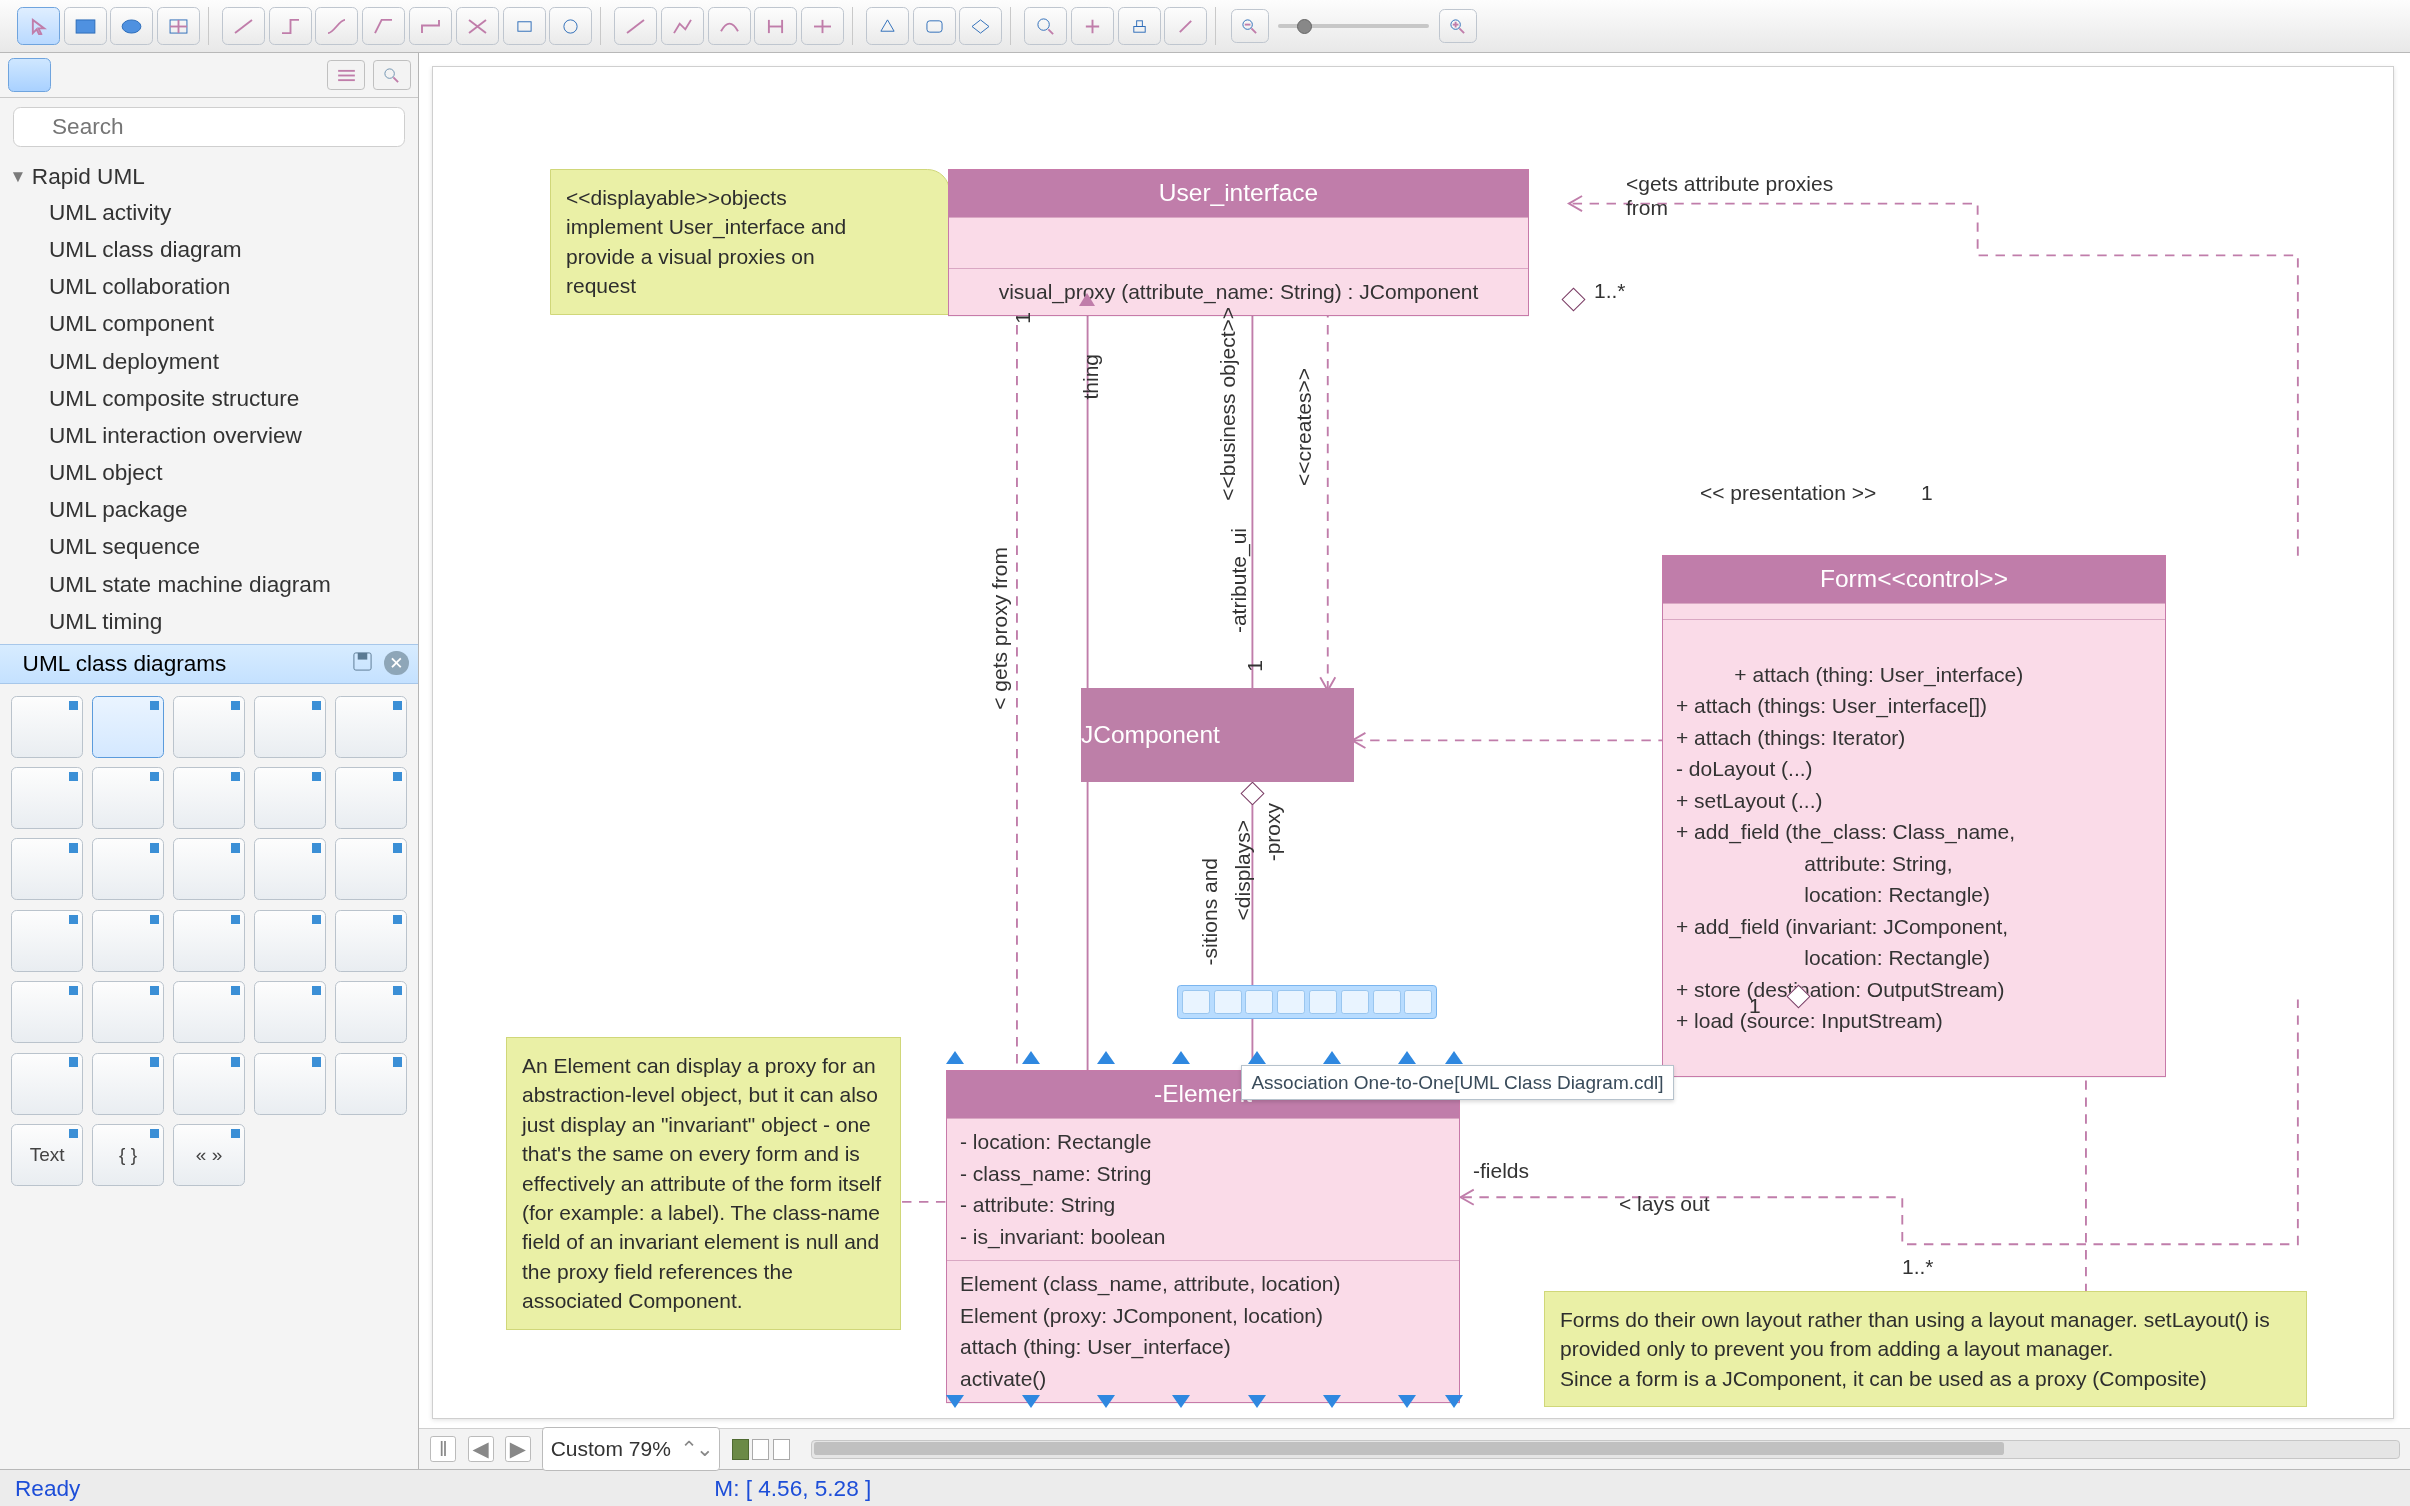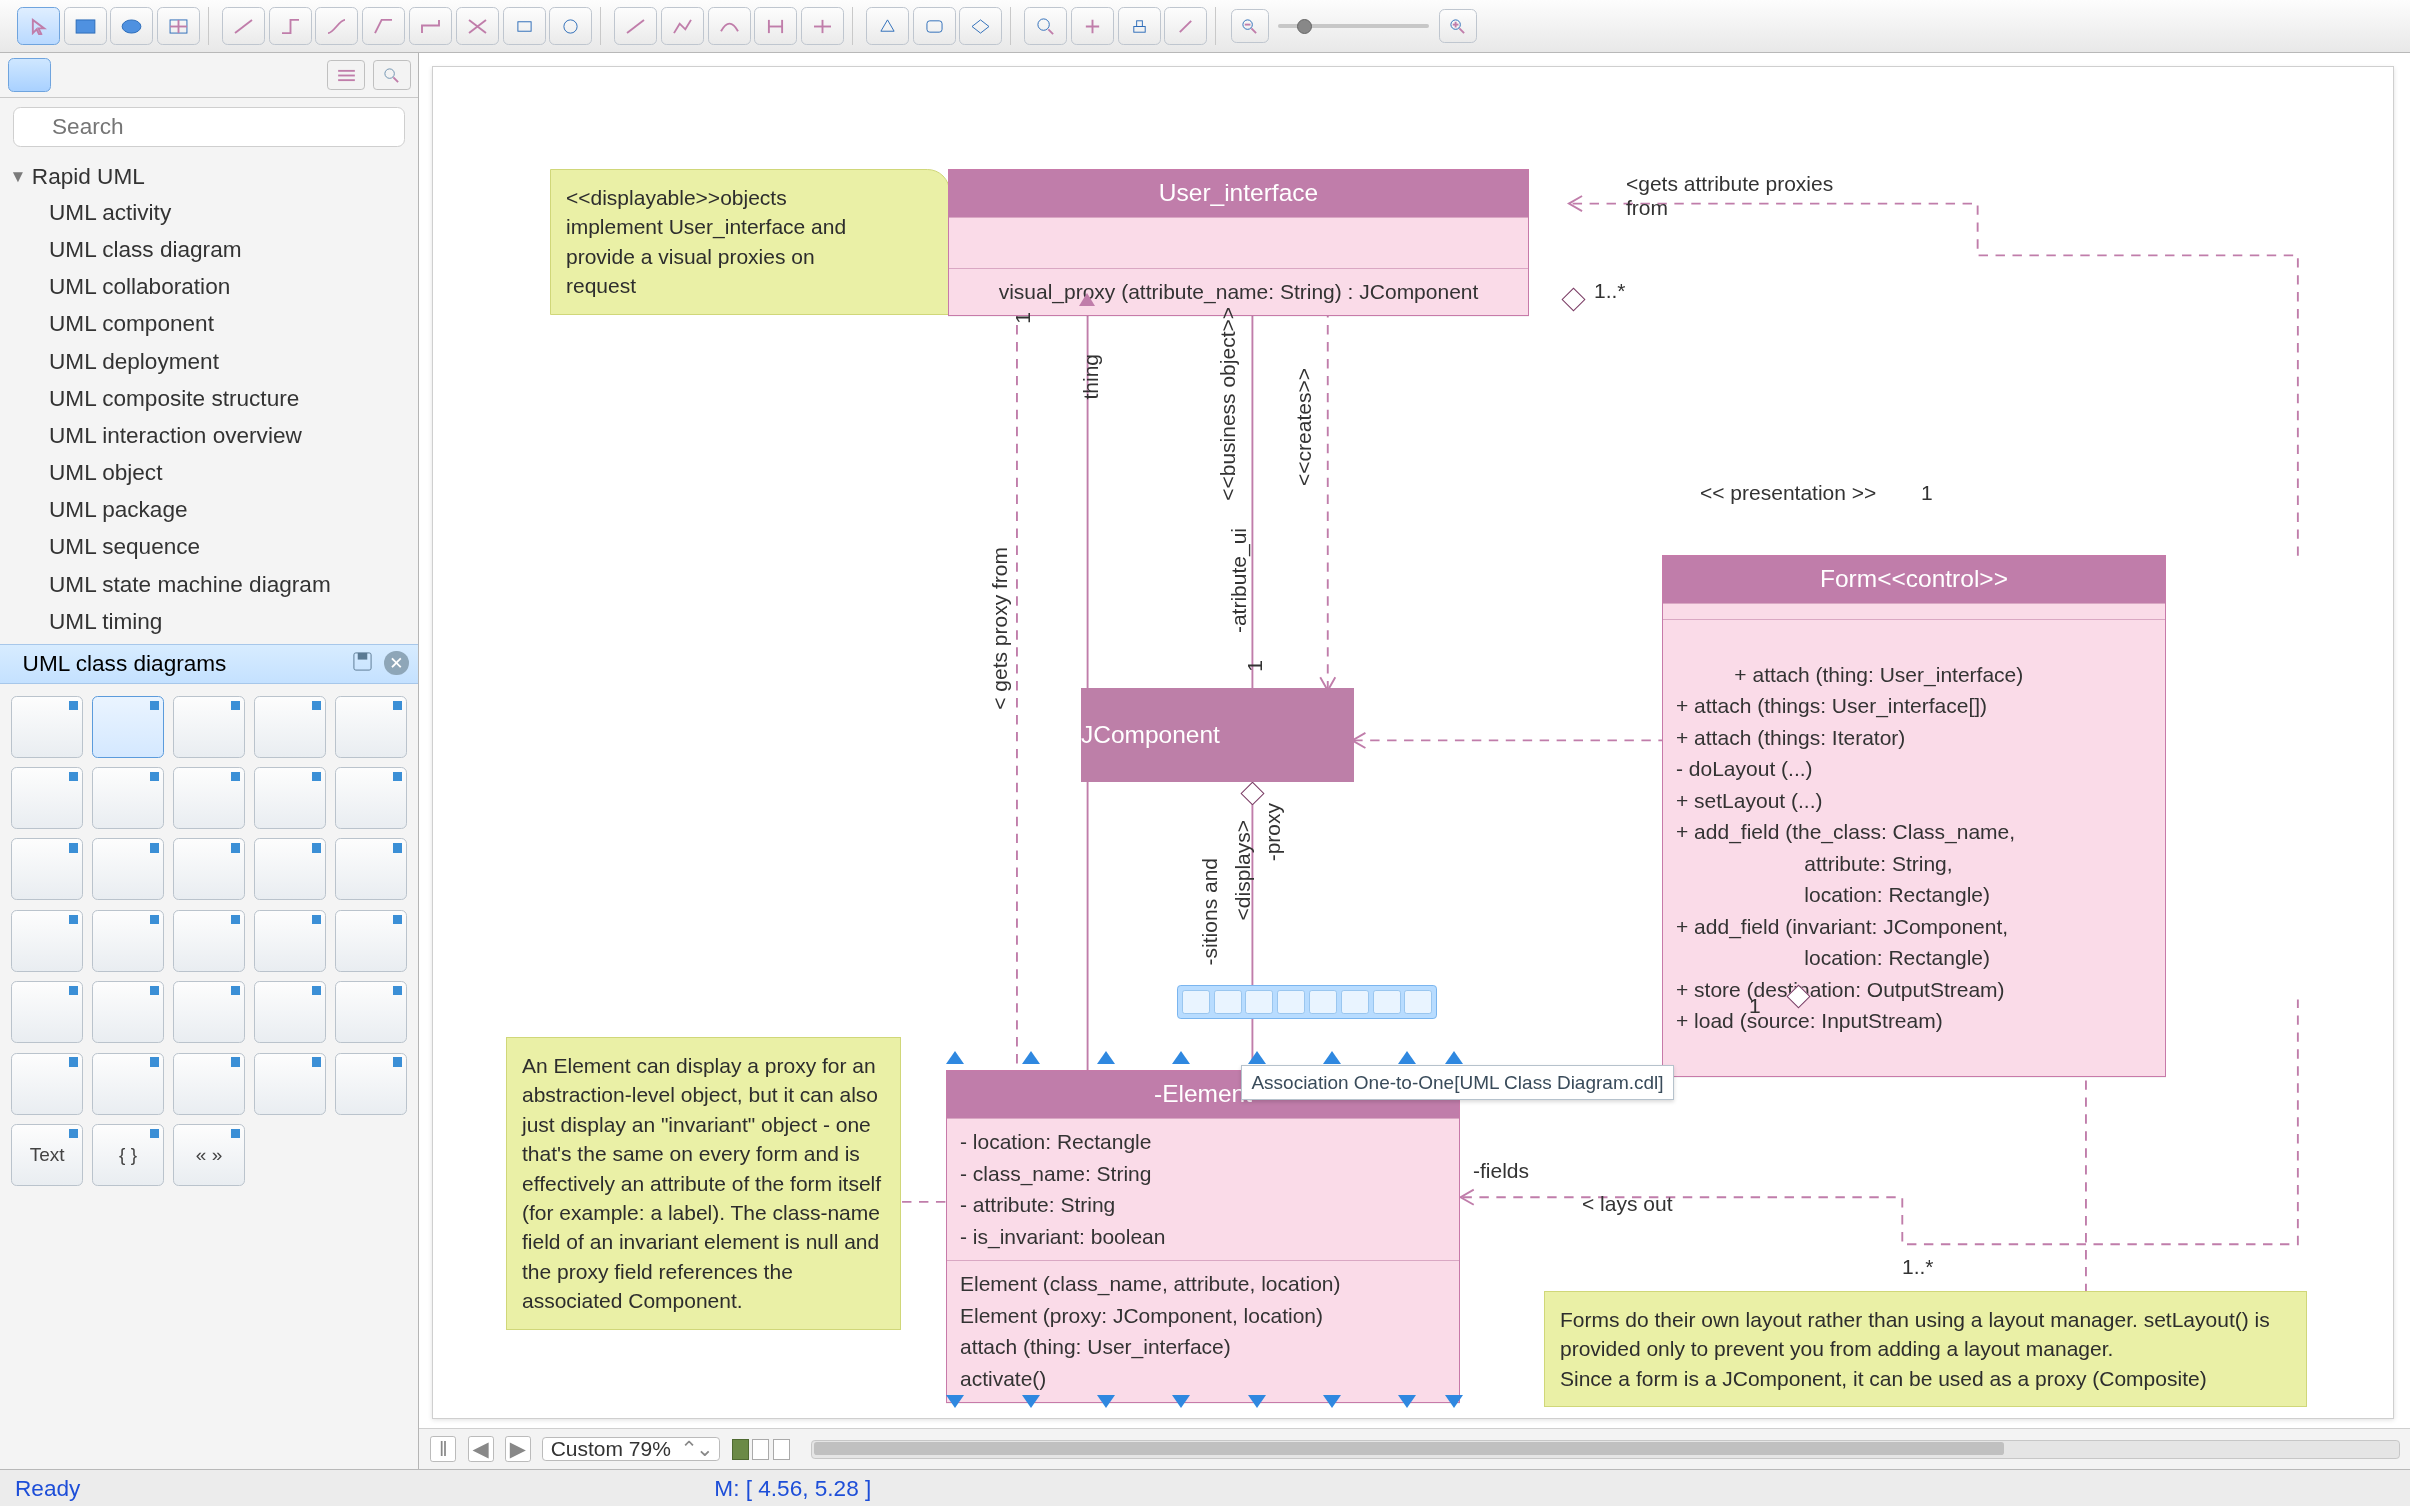--- a/index.html
+++ b/index.html
@@ -64,21 +64,21 @@
 .diamond-hollow { position: absolute; width: 17px; height: 17px; border: 1.9px solid #7b3e66; transform: rotate(45deg); background: #fff; }
 .arrow-v { position: absolute; width: 0; height: 0; border-left: 8.5px solid transparent; border-right: 8.5px solid transparent; }
 .arrow-up { border-bottom: 13px solid #c07daa; }
 
 .relation-toolbar { position: absolute; display: flex; background: #b8dcff; border: 0.9px solid #7ab5ef; border-radius: 3.8px; padding: 3.8px; gap: 3.8px; }
 .relation-toolbar .rt-btn { width: 28px; height: 24.5px; background: #e9f4ff; border: 0.9px solid #9ac6ef; border-radius: 2.8px; }
 .tooltip { position: absolute; background: #fff; border: 0.9px solid #b6c2cc; padding: 5.6px 9.4px; font-size: 19px; color: #394b5a; box-shadow: 0 1.9px 3.8px rgba(0,0,0,0.15); white-space: nowrap; }
 
 .canvas-footer { height: 41px; display: flex; align-items: center; gap: 11.3px; padding: 0 11.3px; border-top: 0.9px solid #cfcfcf; background: #f3f3f3; font-size: 21px; color: #333; }
 .nav-btn { width: 26px; height: 26px; border: 0.9px solid #bbb; background: #fff; border-radius: 2.8px; display: inline-flex; align-items: center; justify-content: center; color: #888; cursor: pointer; }
-.zoom-combo { display: flex; align-items: center; border: 0.9px solid #bbb; border-radius: 3.8px; background: #fff; height: 24px; padding: 0 7.5px; gap: 9.4px; }
+.zoom-combo { display: flex; align-items: center; border: 0.9px solid #bbb; border-radius: 3.8px; background: #fff; height: 44px; padding: 0 7.5px; gap: 9.4px; }
 .pages-strip { display: flex; gap: 3.8px; }
 .page-tab { width: 17px; height: 21px; border: 0.9px solid #aaa; background: #fff; }
 .page-tab.active { background: #6b8a46; border-color: #4f6a31; }
 .hscroll { flex: 1; height: 19px; background: #e5e5e5; border: 0.9px solid #c7c7c7; border-radius: 3.8px; margin-left: 9.4px; position: relative; }
 .hscroll-thumb { position: absolute; top: 1.9px; left: 1.9px; width: 75%; height: 13px; background: #c0c0c0; border-radius: 2.8px; }
 
 .statusbar { height: 38px; display: flex; align-items: center; gap: 50px; padding: 0 15px; border-top: 0.9px solid #b8b8b8; background: #ececec; font-size: 22.6px; color: #1d4ed8; }
 
 svg.line-svg { position: absolute; inset: 0; width: 100%; height: 100%; pointer-events: none; }
 .dash { stroke-dasharray: 10 8; }
@@ -533,21 +533,21 @@
       <div class="canvas-label vert" style="left:646px; top:287px;">thing</div>
       <div class="canvas-label vert" style="left:555px; top:480px;">&lt; gets proxy from</div>
       <div class="canvas-label vert" style="left:783px; top:240px; line-height:1.1;">&lt;&lt;business object&gt;&gt;</div>
       <div class="canvas-label vert" style="left:794px; top:461px;">-atribute_ui</div>
       <div class="canvas-label vert" style="left:859px; top:301px;">&lt;&lt;creates&gt;&gt;</div>
       <div class="canvas-label" style="left:1267px; top:414px;">&lt;&lt; presentation &gt;&gt;</div>
       <div class="canvas-label vert" style="left:828px; top:736px;">-proxy</div>
       <div class="canvas-label vert" style="left:798px; top:753px;">&lt;displays&gt;</div>
       <div class="canvas-label vert" style="left:765px; top:791px;">-sitions and</div>
       <div class="canvas-label" style="left:1040px; top:1092px;">-fields</div>
-      <div class="canvas-label" style="left:1149px; top:1125px;">&lt; lays out</div>
+      <div class="canvas-label" style="left:1186px; top:1125px;">&lt; lays out</div>
 
       <div class="diamond-hollow" style="left:811px; top:718px;"></div>
       <div class="arrow-v arrow-up" style="left:646px; top:226px;"></div>
 
     </div>
 
     <div class="canvas-footer">
       <span class="nav-btn">‖</span>
       <span class="nav-btn">◀</span>
       <span class="nav-btn">▶</span>

